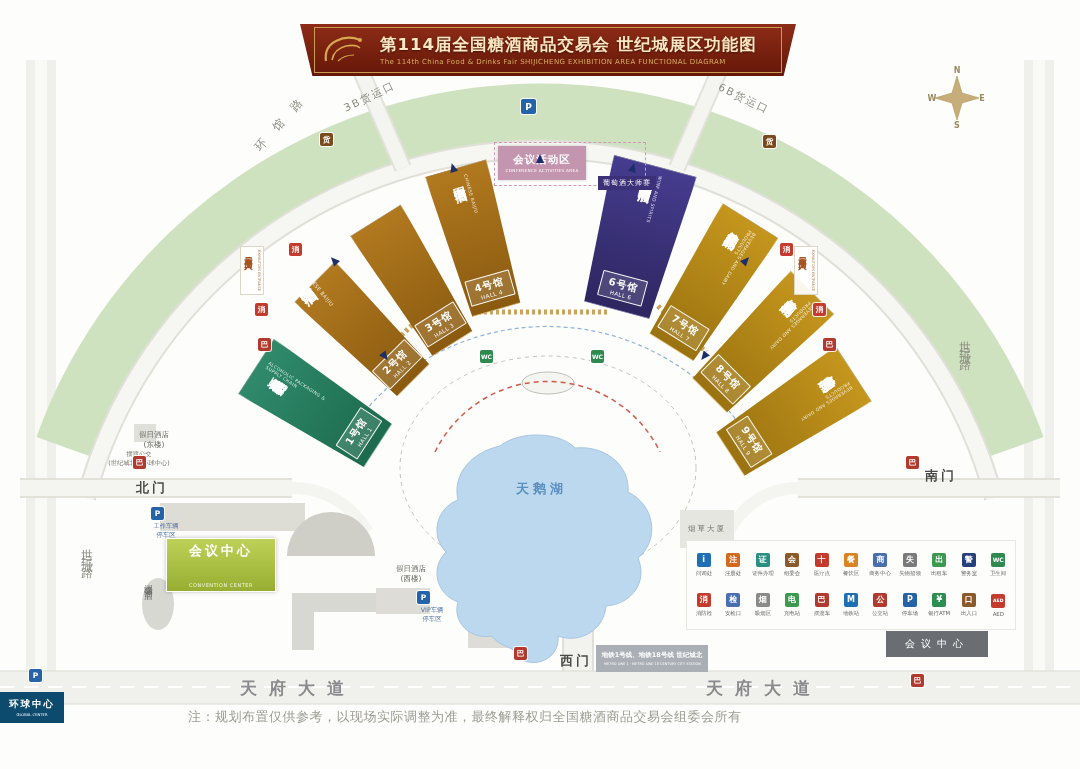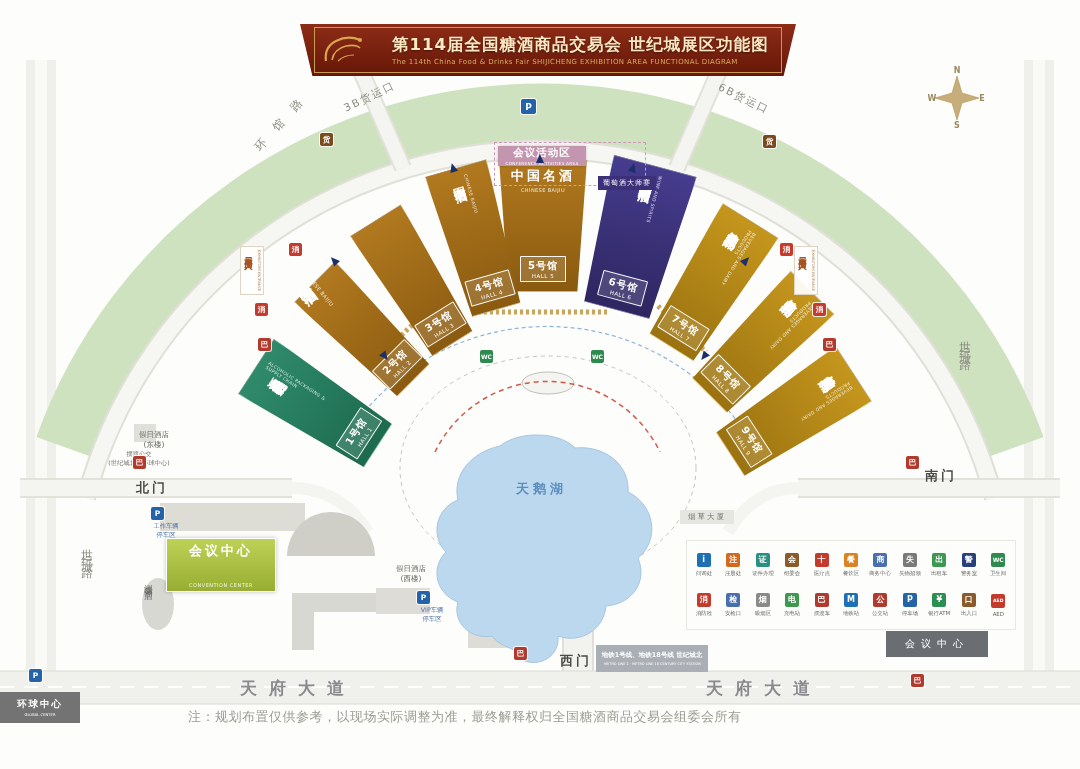--- a/index.html
+++ b/index.html
@@ -2,21 +2,21 @@
 <html><head>
 <meta charset="utf-8">
 <style>
   html,body{margin:0;padding:0;background:#fff;}
   #stage{position:relative;width:1080px;height:769px;background:#fdfdfb;overflow:hidden;
          font-family:"DejaVu Sans","Liberation Sans",sans-serif;}
   #stage > *{position:absolute;}
   svg{display:block;}
 
   
-  #banner{left:300px;top:24px;width:496px;height:52px;display:flex;align-items:center;gap:28px;
+  #banner{left:300px;top:24px;width:496px;height:52px;display:flex;align-items:center;gap:16px;
           padding:0 20px;box-sizing:border-box;clip-path:polygon(0 0,100% 0,97.5% 100%,2.5% 100%);}
   #banner .gold-frame{position:absolute;inset:3px 14px;border:1px solid #c89b4e;pointer-events:none;}
   #banner .bt{display:flex;flex-direction:column;}
   .bt1{font-size:16.5px;font-weight:bold;color:#fbe8c2;letter-spacing:1px;white-space:nowrap;text-shadow:0 1px 2px rgba(0,0,0,.45);}
   .bt2{font-size:7px;color:#d9ad62;margin-top:2px;letter-spacing:.4px;white-space:nowrap;}
 
   
   #compass{left:928px;top:64px;width:58px;height:66px;}
   #compass text{font-size:8px;fill:#9b8a62;font-weight:bold;}
 
@@ -43,41 +43,41 @@
 
   
   .lbl{position:absolute;white-space:nowrap;}
   .roadlbl{color:#8b8b83;font-size:11.5px;letter-spacing:6px;}
   .vtext{writing-mode:vertical-rl;text-orientation:upright;}
   .gate{color:#4a4a46;font-weight:bold;font-size:13px;letter-spacing:3px;}
   .tianfu{color:#8a8a8e;font-weight:bold;font-size:17px;letter-spacing:12px;}
   .tinytxt{font-size:6.3px;color:#6f6f68;line-height:1.35;text-align:center;white-space:normal;}
   .bldg{font-size:7.5px;color:#66665f;line-height:1.3;text-align:center;white-space:normal;}
   #conf-dash{left:494px;top:142px;width:152px;height:44px;border:1.5px dashed #cf9ab8;box-sizing:border-box;}
-  #conf-box{left:498px;top:146px;width:88px;height:20px;display:flex;flex-direction:column;align-items:center;
+  #conf-box{left:498px;top:146px;width:88px;height:34px;display:flex;flex-direction:column;align-items:center;
             justify-content:center;color:#fff;box-shadow:0 0 3px rgba(0,0,0,.2);}
   .conf1{font-size:10.5px;font-weight:bold;letter-spacing:1px;}
   .conf2{font-size:4.2px;margin-top:1px;letter-spacing:.3px;}
   #winetag{left:598px;top:176px;background:#3c3178;color:#fff;font-size:7px;padding:2px 5px;letter-spacing:1px;}
   .exhib{display:flex;gap:2px;background:rgba(255,255,255,.92);border:1px solid #e0d4c2;padding:3px 2px;align-items:flex-start;}
   .exhib .cn{writing-mode:vertical-rl;text-orientation:upright;color:#a85420;font-weight:bold;font-size:8.5px;letter-spacing:1px;}
   .exhib .en{writing-mode:vertical-rl;font-size:3.5px;color:#b08050;max-height:56px;}
   #conv{left:166px;top:538px;width:108px;height:52px;border:1px solid #fff;box-shadow:0 0 4px rgba(0,0,0,.25);
         display:flex;flex-direction:column;align-items:center;justify-content:center;gap:20px;}
   .conv1{font-size:13px;font-weight:bold;color:#fff;letter-spacing:3px;}
   .conv2{font-size:5px;color:#f2f7dd;margin-top:2px;letter-spacing:.5px;}
   #lake-label{left:508px;top:480px;color:#5b8fc0;font-size:13px;font-weight:bold;letter-spacing:4px;margin-left:8px;}
-  #tobacco{left:680px;top:510px;background:#e6e6e0;color:#76766e;font-size:7.5px;padding:2px 8px;letter-spacing:2px;}
+  #tobacco{left:680px;top:510px;background:#e6e6e0;color:#76766e;font-size:7.5px;padding:14px 8px;letter-spacing:2px;}
   #metrobox{left:596px;top:645px;width:112px;height:27px;background:#a9afb5;color:#fff;display:flex;
             flex-direction:column;align-items:center;justify-content:center;text-align:center;}
   #metrobox .m1{font-size:6.5px;font-weight:bold;}
   #metrobox .m2{font-size:6px;transform:scale(.58);white-space:nowrap;}
   #chengda{left:886px;top:631px;width:102px;height:26px;background:#6a6e72;color:#fff;font-size:10px;
            letter-spacing:6px;display:flex;align-items:center;justify-content:center;}
-  #globalbox{left:0;top:692px;width:80px;height:31px;background:#737373;color:#fff;display:flex;
+  #globalbox{left:0;top:692px;width:64px;height:31px;background:#0c4a6e;color:#fff;display:flex;
              flex-direction:column;align-items:center;justify-content:center;}
   #globalbox .g1{font-size:9.5px;font-weight:bold;letter-spacing:2px;}
   #globalbox .g2{font-size:6px;transform:scale(.62);}
   #jincheng{left:82px;top:696px;width:134px;height:25px;background:#55585c;color:#fff;display:flex;
             flex-direction:column;align-items:center;justify-content:center;}
   #jincheng .j1{font-size:7.5px;font-weight:bold;}
   #jincheng .j2{font-size:6px;transform:scale(.55);white-space:nowrap;}
   #note{left:188px;top:708px;font-size:13px;color:#9c9c94;letter-spacing:.5px;}
 
   
@@ -184,30 +184,20 @@
       </div>
     </div>
     <div class="hall h-two" style="left: 593px; top: 163px; width: 86px; height: 150px; transform: rotate(15deg); background: linear-gradient(rgb(70, 60, 142), rgb(45, 38, 96));">
       <div class="hall-top">
         <div class="hname">国际葡萄酒与烈酒</div>
         <div class="hen">WINE AND SPIRITS</div>
       </div>
       <div class="numbox">
         <div class="n1">6号馆</div>
         <div class="n2">HALL 6</div>
-      </div>
-    </div>
-    <div class="hall h-horiz" style="left: 499px; top: 160px; width: 88px; height: 132px; transform: rotate(0deg); background: linear-gradient(rgb(177, 121, 31), rgb(138, 90, 16));">
-      <div class="hall-top">
-        <div class="hname">中国名酒</div>
-        <div class="hen">CHINESE BAIJIU</div>
-      </div>
-      <div class="numbox">
-        <div class="n1">5号馆</div>
-        <div class="n2">HALL 5</div>
       </div>
     </div>
     <div class="hall" style="left: 444px; top: 165px; width: 64px; height: 148px; transform: rotate(-16deg); background: linear-gradient(rgb(177, 121, 31), rgb(138, 90, 16));">
       <div class="hall-top">
         <div class="hname">中国名酒</div>
         <div class="hen">CHINESE BAIJIU</div>
       </div>
       <div class="numbox">
         <div class="n1">4号馆</div>
         <div class="n2">HALL 4</div>

